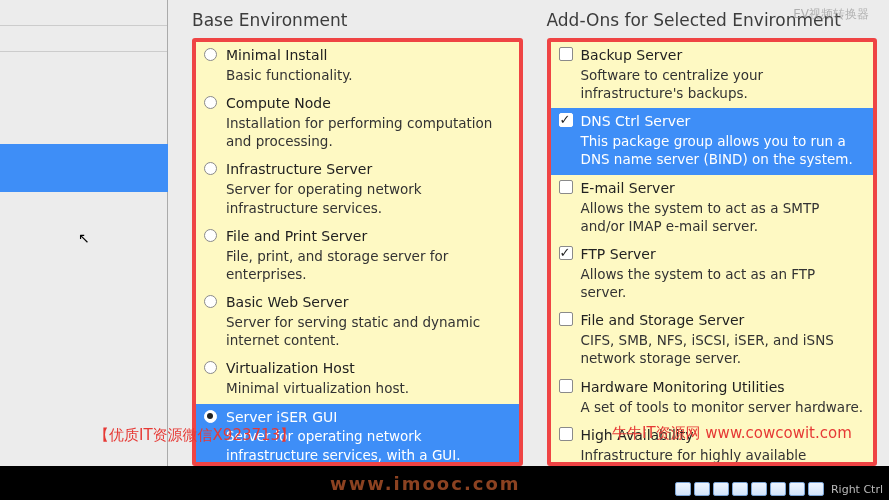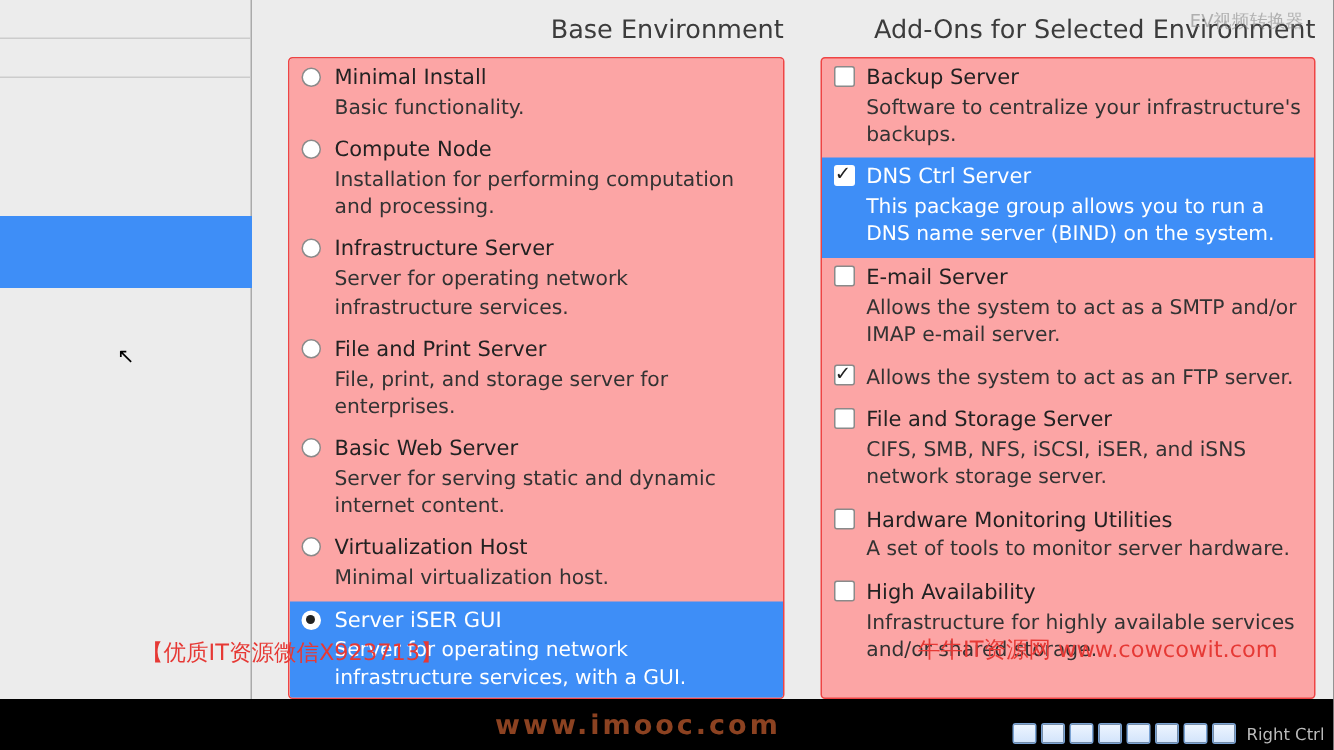--- a/index.html
+++ b/index.html
@@ -3,22 +3,22 @@
 <meta charset="utf-8">
 <style>
 * { box-sizing: border-box; margin: 0; padding: 0; font-family: "DejaVu Sans", Arial, sans-serif; }
 body { width: 889px; height: 500px; background: #000; overflow: hidden; position: relative; }
 .main { background: #ececec; width: 100%; height: 466px; display: flex; }
 .left-sidebar { width: 168px; background: #ececec; border-right: 1px solid #aaa; position: relative; }
 .left-sidebar .top-item { height: 24px; border-bottom: 1px solid #ccc; margin-top: 2px; }
 .left-sidebar .sel { height: 48px; background: #3e8ef7; position: absolute; top: 144px; left: 0; right: -1px; }
 .content { flex: 1; display: flex; gap: 24px; padding: 4px 12px 0 24px; }
 .col { flex: 1; display: flex; flex-direction: column; }
-.col-header { font-size: 17px; color: #3c3c3c; font-weight: 400; padding: 6px 0 8px; text-align: right; }
-.list-wrap { border: 1px solid #ef4444; background: #fca5a5; border-radius: 3px; flex: 1; overflow-y: auto; }
+.col-header { font-size: 17px; color: #3c3c3c; font-weight: 400; padding: 6px 0 8px; }
+.list-wrap { border: 4px solid #ef4444; background: #fef9c3; border-radius: 3px; flex: 1; overflow-y: auto; }
 .item { padding: 4px 8px 6px 30px; position: relative; font-size: 14px; line-height: 1.35; }
 .item.selected { background: #3e8ef7; color: #fff; }
 .item .title { font-weight: 400; color: #222; }
 .item.selected .title { color: #fff; }
 .item .desc { font-size: 13.5px; color: #333; margin-top: 1px; }
 .item.selected .desc { color: #fff; }
 .radio { position: absolute; left: 8px; top: 6px; width: 13px; height: 13px; border: 1.5px solid #8a8a8a; border-radius: 50%; background: #fff; }
 .radio.checked::after { content: ""; position: absolute; left: 2px; top: 2px; width: 6px; height: 6px; background: #333; border-radius: 50%; }
 .item.selected .radio { border-color: #fff; }
 .item.selected .radio.checked::after { background: #222; }
@@ -98,20 +98,21 @@
             <div class="title">DNS Ctrl Server</div>
             <div class="desc">This package group allows you to run a DNS name server (BIND) on the system.</div>
           </div>
           <div class="item">
             <span class="check"></span>
             <div class="title">E-mail Server</div>
             <div class="desc">Allows the system to act as a SMTP and/or IMAP e-mail server.</div>
           </div>
           <div class="item">
             <span class="check checked"></span>
+            <div class="title">FTP Server</div>
             <div class="desc">Allows the system to act as an FTP server.</div>
           </div>
           <div class="item">
             <span class="check"></span>
             <div class="title">File and Storage Server</div>
             <div class="desc">CIFS, SMB, NFS, iSCSI, iSER, and iSNS network storage server.</div>
           </div>
           <div class="item">
             <span class="check"></span>
             <div class="title">Hardware Monitoring Utilities</div>

